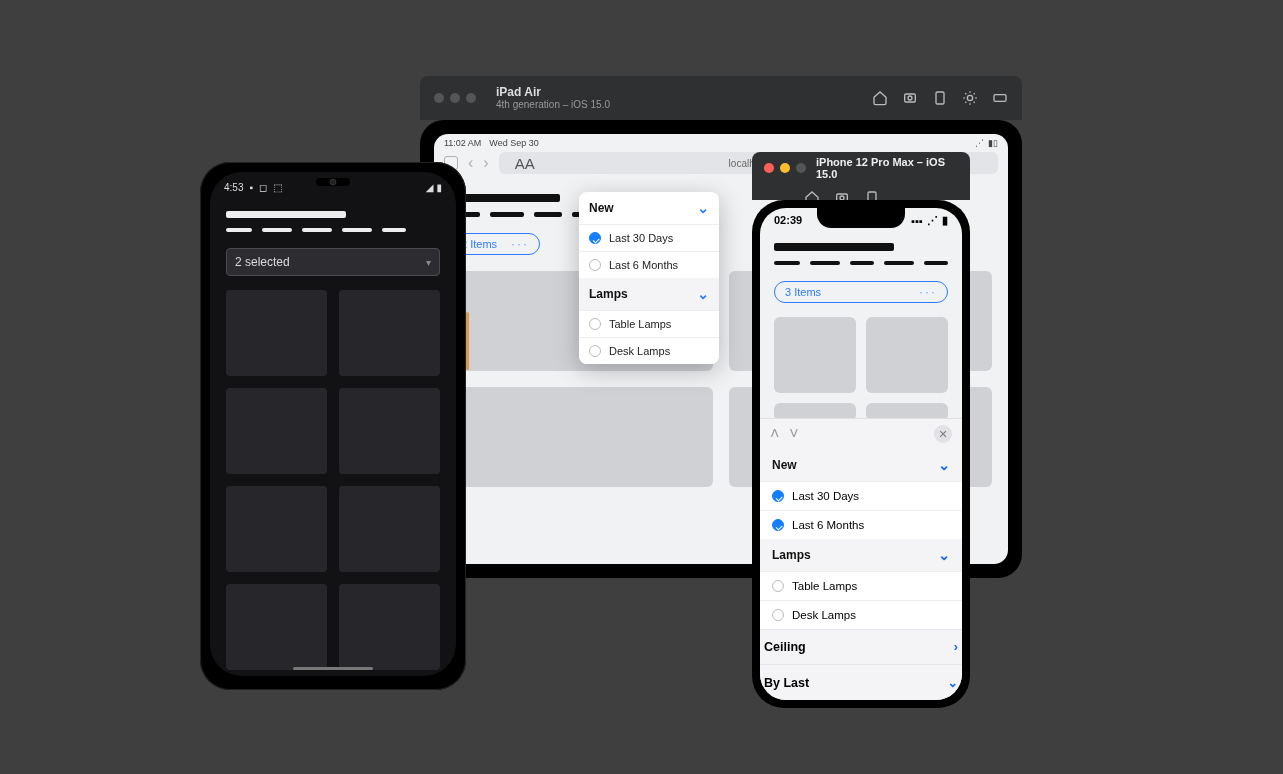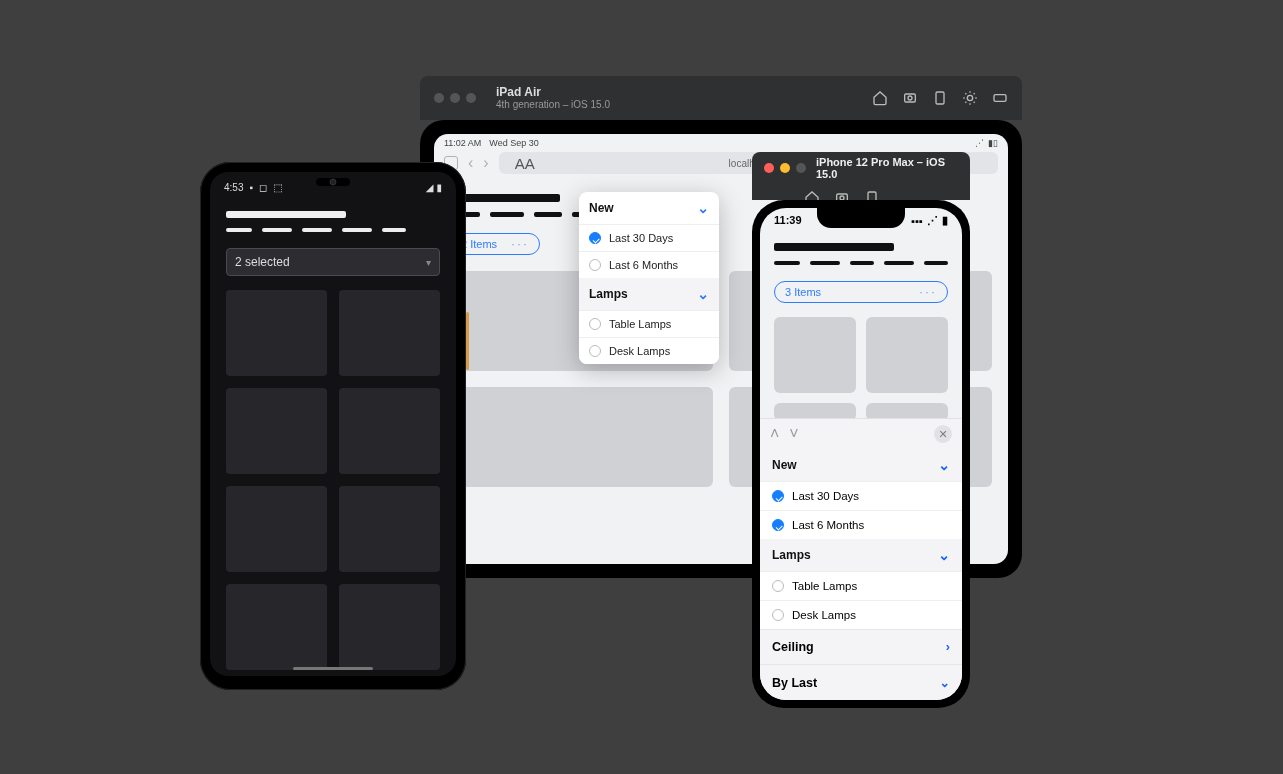--- a/index.html
+++ b/index.html
@@ -67,28 +67,28 @@
 .ip-grid .card { background:#cfd1d5; height:76px; border-radius:6px; }
 .ip-grid .card.short { height:18px; }
 
 
 .sheet { position:absolute; left:0; right:0; bottom:0; background:#f4f4f6; border-top:1px solid #e0e0e3; }
 .sheet-top { display:flex; align-items:center; gap:10px; padding:6px 10px; color:#9a9aa0;}
 .sheet-top .close { margin-left:auto; width:18px; height:18px; border-radius:50%; background:#e2e2e6; color:#7a7a80; display:flex; align-items:center; justify-content:center; font-size:11px;}
 .sheet .pop-head { padding:8px 12px; }
 .sheet .pop-head .chev { color:#1463ff;}
 .sheet .pop-row { padding:8px 12px; font-size:11.5px;}
-.sheet .arrow-row { display:flex; justify-content:space-between; align-items:center; padding:10px 12px; font-weight:600; font-size:12.5px; border-top:1px solid #e6e6ea; }
+.sheet .arrow-row { display:flex; justify-content:space-between; align-items:center; padding:10px 4px; font-weight:600; font-size:12.5px; border-top:1px solid #e6e6ea; }
 .sheet .arrow-row .arr { color:#1463ff; }
 
 
 .android { position:absolute; left:200px; top:162px; width:266px; }
 .android-bezel { background:#000; border-radius:30px; padding:10px 10px 14px; position:relative; box-shadow:0 0 0 1px #222 inset; }
 .side-btn { position:absolute; right:-3px; top:150px; width:3px; height:58px; background:#d89b4a; border-radius:2px; }
-.and-screen { background:#121214; border-radius:18px; height:504px; position:relative; overflow:hidden;}
+.and-screen { background:#121214; border-radius:32px; height:504px; position:relative; overflow:hidden;}
 .and-cam { position:absolute; top:6px; left:50%; transform:translateX(-50%); width:34px; height:8px; background:#000; border-radius:4px; z-index:3;}
 .and-cam::after { content:""; position:absolute; left:50%; top:50%; transform:translate(-50%,-50%); width:5px; height:5px; background:#222; border-radius:50%; border:1px solid #333;}
 .and-status { display:flex; justify-content:space-between; align-items:center; padding:10px 14px 4px; font-size:10px; color:#ddd;}
 .and-status .l { display:flex; gap:6px; align-items:center;}
 .and-status .r { display:flex; gap:3px; align-items:center;}
 .and-content { padding:14px 16px; }
 .and-content .skeleton-title { background:#eee; width:120px; height:7px;}
 .and-content .skeleton-chips span { background:#eee; height:4px;}
 .and-select { margin-top:4px; margin-bottom:14px; background:#2d2d31; border:1px solid #4a4a50; border-radius:4px; height:28px; display:flex; align-items:center; justify-content:space-between; padding:8px 8px; color:#ddd; font-size:12px;}
 .and-select .car { color:#888; font-size:10px;}
@@ -230,21 +230,21 @@
           </svg></span>
       <span><svg viewBox="0 0 24 24" fill="none" stroke="#bbb" stroke-width="2">
             <rect x="6" y="3" width="12" height="18" rx="2"></rect>
           </svg></span>
     </div>
   </div>
   <div class="iphone-bezel">
     <div class="iphone-screen">
       <div class="notch"></div>
       <div class="ip-status">
-        <span>11:39</span>
+        <span>02:39</span>
         <span class="r">
           <span>▪▪▪</span>
           <span>⋰</span>
           <span>▮</span>
         </span>
       </div>
       <div class="ip-content">
         <div class="skeleton-title"></div>
         <div class="skeleton-chips">
           <span style="width:26px"></span>

